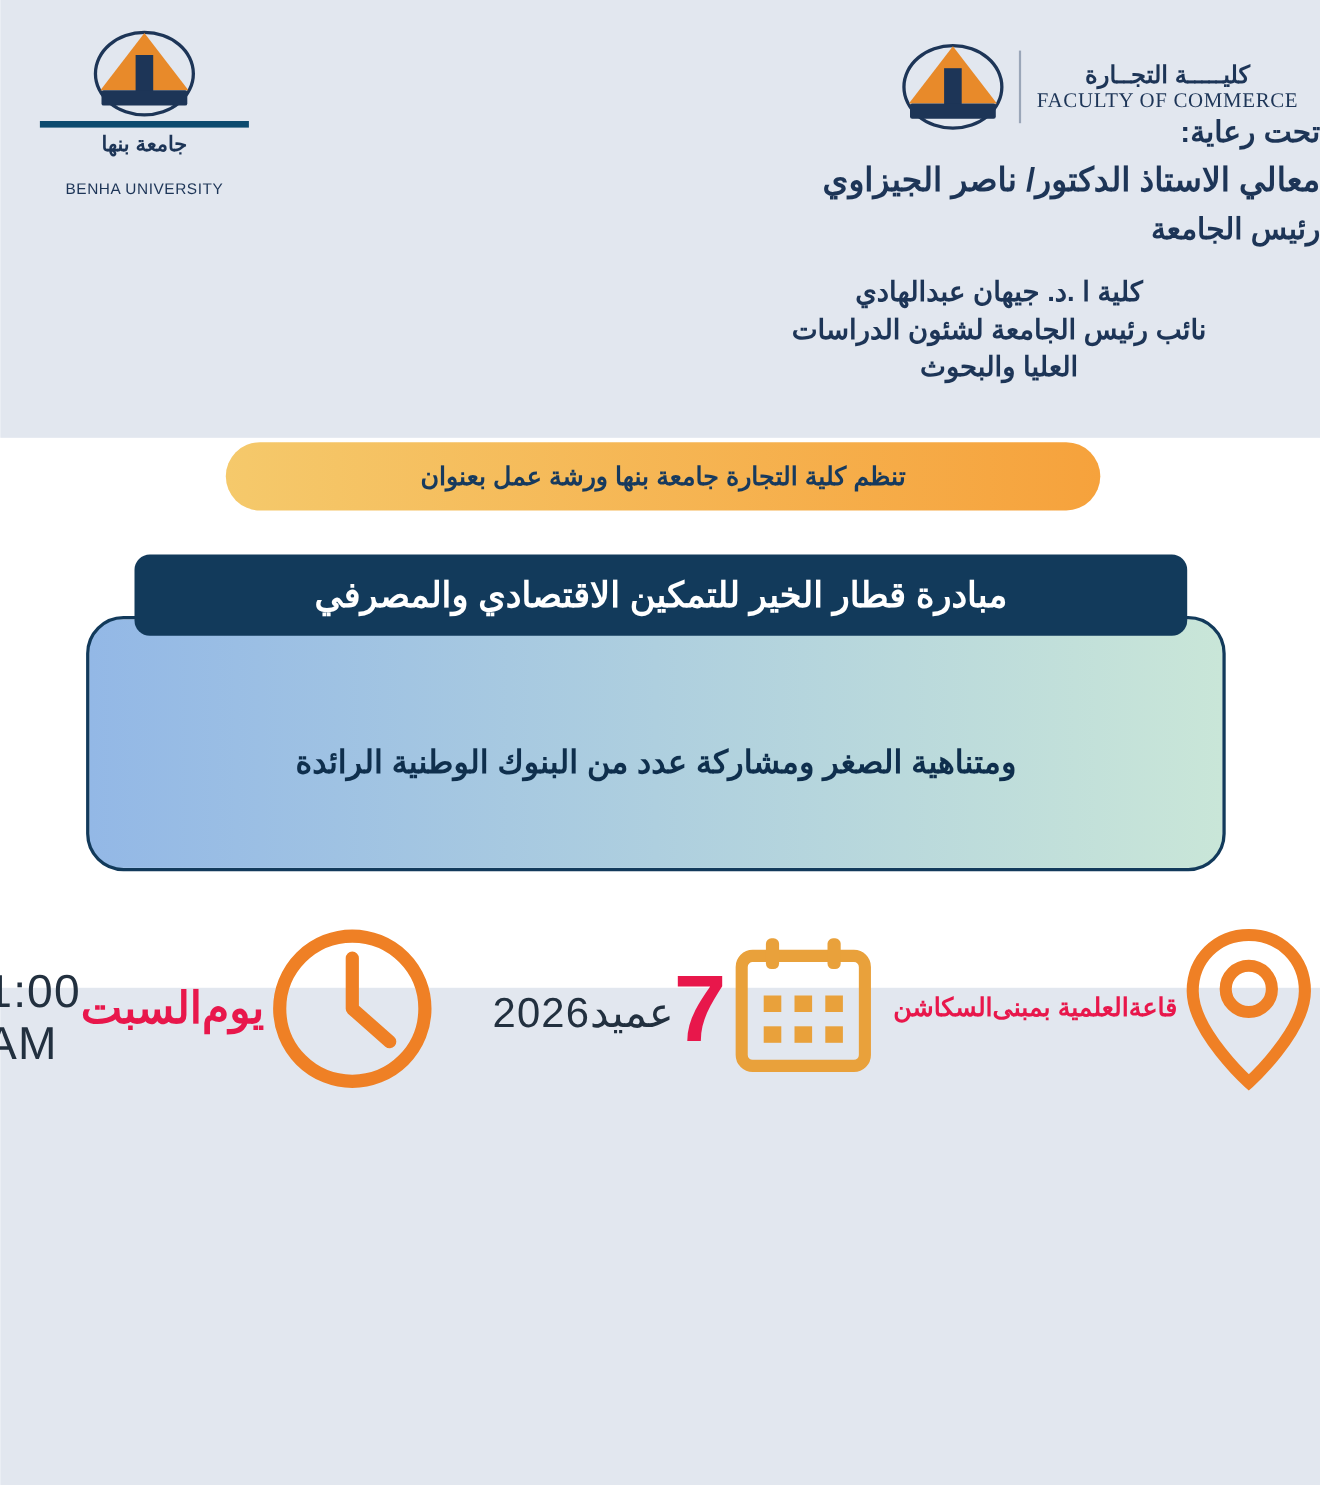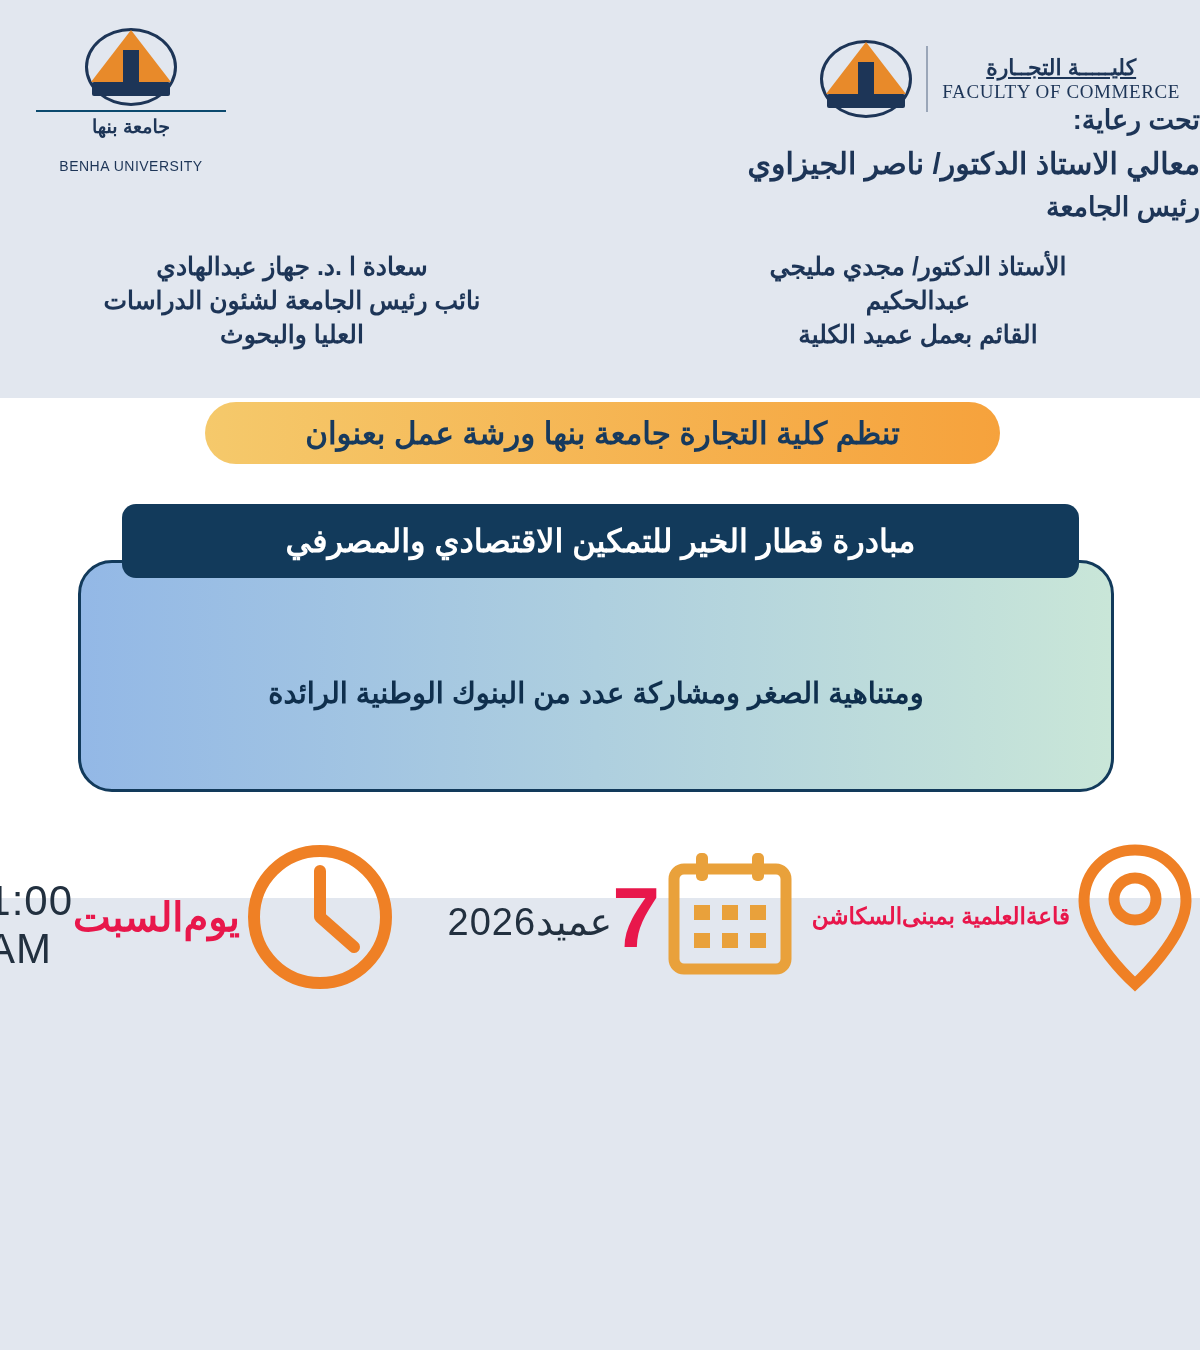--- a/index.html
+++ b/index.html
@@ -83,36 +83,35 @@
     width: 86px;
     height: 72px;
     border: 3px solid #1d3557;
     border-radius: 50%;
   }
   .logo-left .ar {
     margin-top: 4px;
     font-size: 19px;
     font-weight: bold;
     color: #1d3557;
-    border-top: 2px solid #0c4a6e;
+    border-top: 6px solid #0c4a6e;
     padding-top: 3px;
   }
   .logo-left .en {
     font-size: 14px;
     color: #1d3557;
     letter-spacing: 0.5px;
     margin-top: 20px;
   }
   .fac-text { text-align: center; }
   .fac-text .ar {
     font-size: 22px;
     font-weight: bold;
     color: #1d3557;
     letter-spacing: 4px;
-    text-decoration: underline;
   }
   .fac-text .en {
     font-family: "Liberation Serif", serif;
     font-size: 19px;
     color: #1d3557;
     letter-spacing: 0.6px;
   }
   .divider-v {
     width: 2px;
     height: 66px;
@@ -155,21 +154,21 @@
   .organiser {
     position: absolute;
     top: 402px;
     left: 205px;
     width: 795px;
     height: 62px;
     border-radius: 32px;
     background: linear-gradient(to left, #f6a23c, #f5c96b);
     color: #173a5e;
     font-weight: bold;
-    font-size: 31px;
+    font-size: 23px;
     display: flex;
     align-items: center;
     justify-content: center;
   }
 
   
   .title-bar {
     position: absolute;
     top: 504px;
     left: 122px;
@@ -297,27 +296,22 @@
   </div>
 </div>
 
 <div class="patronage">
   <div class="l1">تحت رعاية:</div>
   <div class="l2">معالي الاستاذ الدكتور/ ناصر الجيزاوي</div>
   <div class="l3">رئيس الجامعة</div>
 </div>
 
 <div class="persons">
-  <div class="person-left">
-    <div>الأستاذ الدكتور/ مجدي مليجي</div>
-    <div>عبدالحكيم</div>
-    <div>القائم بعمل عميد الكلية</div>
-  </div>
   <div class="person-right">
-    <div>سعادة ا .د. جهاز عبدالهادي</div>
+    <div>كلية ا .د. جيهان عبدالهادي</div>
     <div>نائب رئيس الجامعة لشئون الدراسات</div>
     <div>العليا والبحوث</div>
   </div>
 </div>
 
 <div class="organiser">تنظم كلية التجارة جامعة بنها ورشة عمل بعنوان</div>
 
 <div class="subtitle-box">
   <div>ومتناهية الصغر ومشاركة عدد من البنوك الوطنية الرائدة</div>
 </div>

